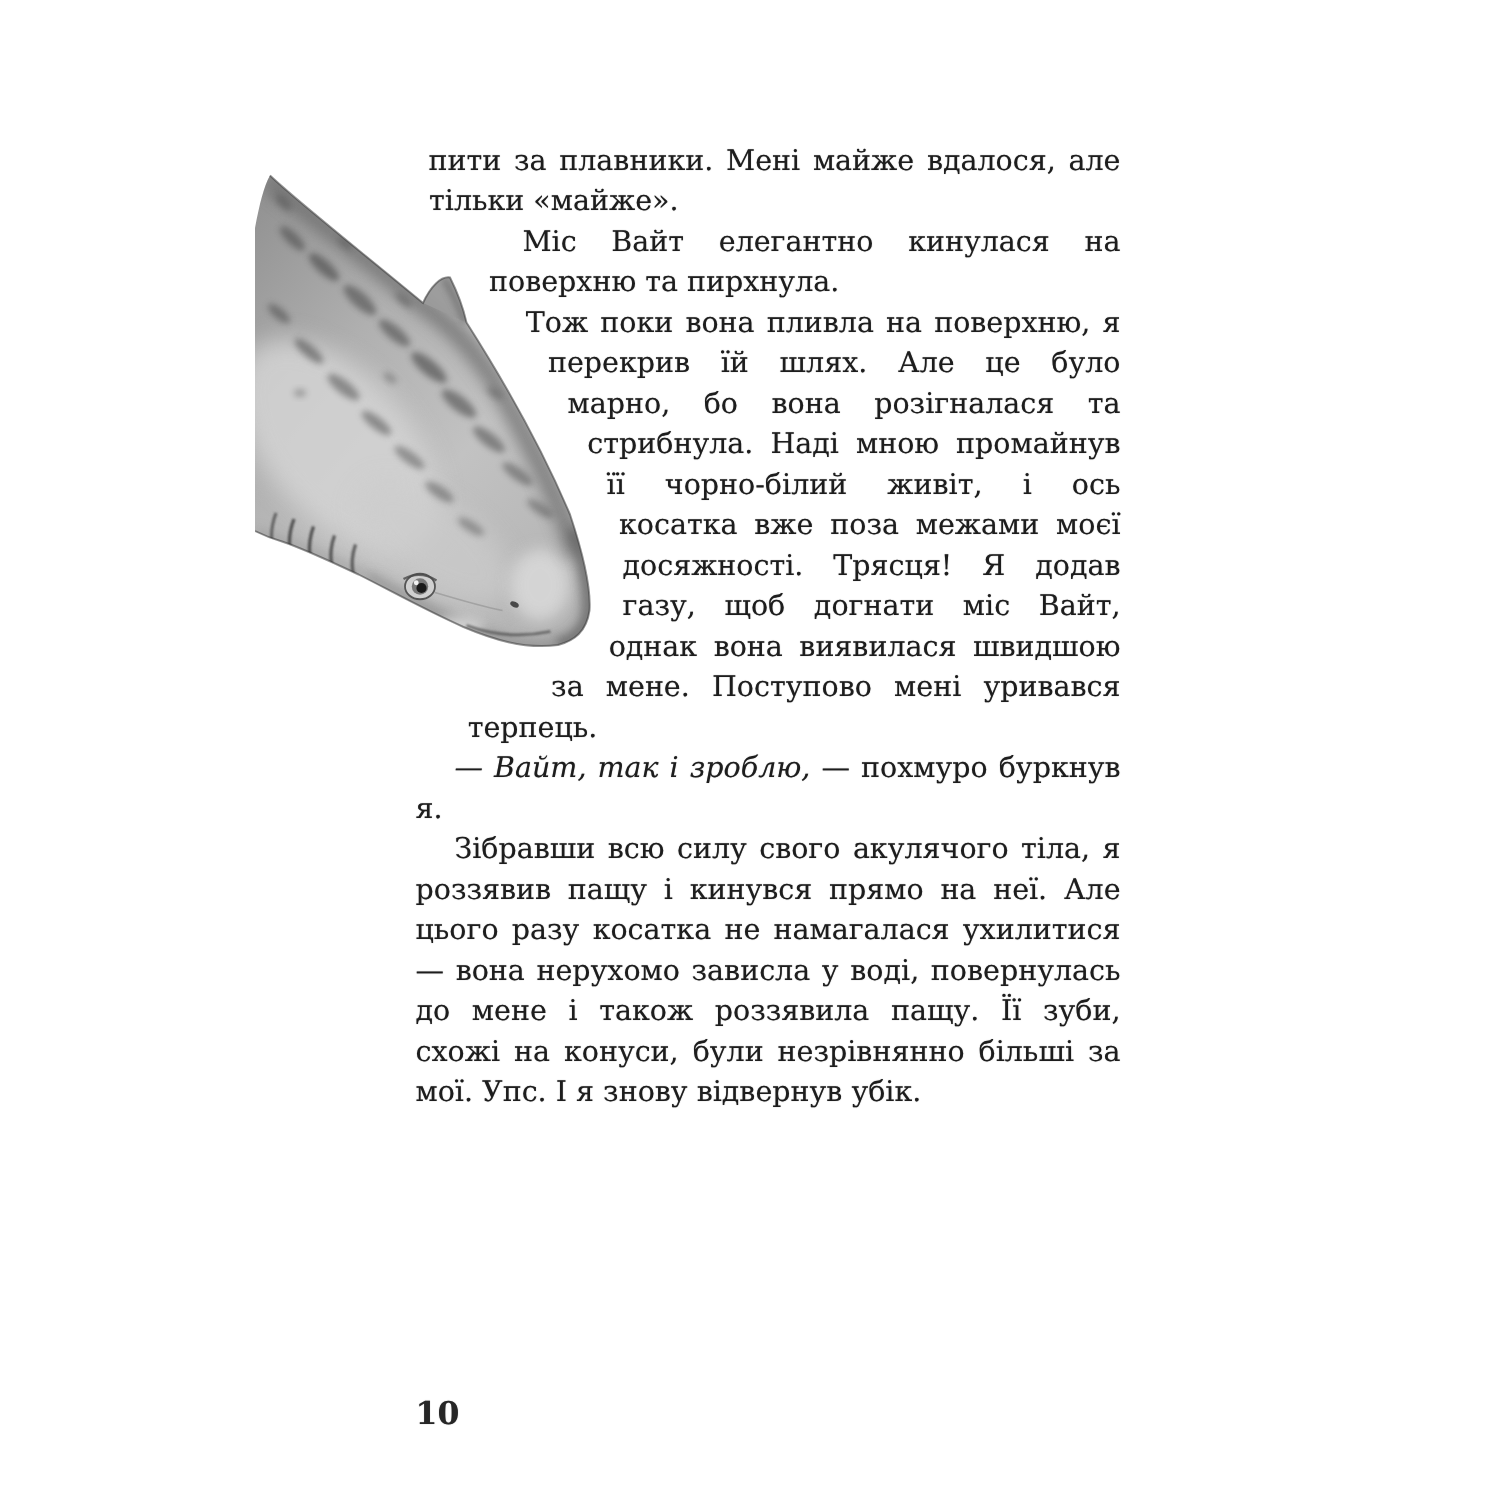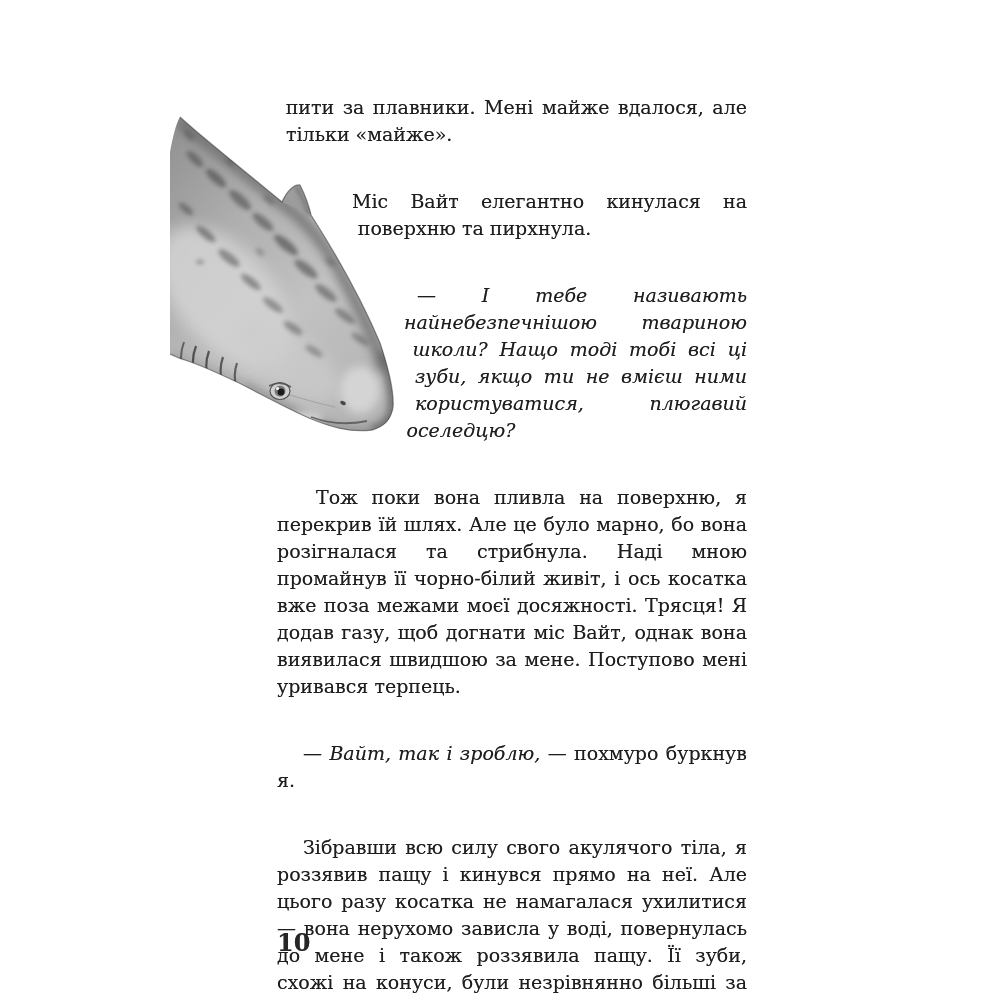--- a/index.html
+++ b/index.html
@@ -8,34 +8,34 @@
   .shark{position:absolute;left:170px;top:112px;width:228px;height:324px;}
 
   .text-col{
     position:absolute;left:277px;top:94px;width:470px;
     font-family:"DejaVu Serif","Liberation Serif",serif;
     font-size:19px;line-height:27px;color:#1d1d1d;
     text-align:justify;
     text-shadow:0 0 0.6px rgba(25,25,25,.55);
   }
   .p{margin:0;padding:0;}
-  .ind{text-indent:26px;margin-top:40px;}
+  .ind{text-indent:26px;}
   .it{font-style:italic;}
 
   
   .wrap-spacer{
     float:left;width:140px;height:392px;
     shape-outside:polygon(0px 0px,4px 30px,0px 58px,40px 80px,44px 102px,14px 112px,20px 134px,74px 146px,88px 172px,101px 200px,114px 226px,126px 252px,133px 280px,133px 310px,115px 334px,55px 362px,20px 380px,0px 392px);
     shape-margin:5px;
   }
 
   .page-number{
     position:absolute;left:277px;top:931px;
     font-family:"DejaVu Serif","Liberation Serif",serif;
-    font-weight:700;font-size:24px;line-height:1;color:#262626;
+    font-weight:700;font-size:21px;line-height:1;color:#262626;
     text-shadow:0 0 0.6px rgba(25,25,25,.5);
   }
 </style>
 </head>
 <body>
 
 <div class="screen">
 
   <svg class="shark" viewBox="0 0 228 324" xmlns="http://www.w3.org/2000/svg" aria-hidden="true">
     <defs>
@@ -129,21 +129,20 @@
     </g>
 
     <path d="M 10 5 C 28 22 66 52 112 90 C 117 79 124 72 130 73 C 135 83 139 94 141 103 C 164 139 191 186 210 231 C 219 258 224 281 223 295 C 221 309 213 315 202 318 C 179 321 158 314 139 306 C 114 295 89 281 69 271 C 52 263 30 253 18 249 C 11 247 4 244 0 242" fill="none" stroke="#3a3a3a" stroke-width="1.3" opacity="0.55"></path>
   </svg>
 
   <div class="text-col">
     <div class="wrap-spacer"></div>
 
     <p class="p">пити за плавники. Мені майже вдалося, але тільки «майже».</p>
     <p class="p ind">Міс Вайт елегантно кинулася на поверхню та пирхнула.</p>
-    <p class="p ind it">— І тебе називають найнебезпечнішою твариною школи? Нащо тоді тобі всі ці зуби, якщо ти не вмієш ними користуватися, плюгавий оселедцю?</p>
     <p class="p ind">Тож поки вона пливла на поверхню, я перекрив їй шлях. Але це було марно, бо вона розігналася та стрибнула. Наді мною промайнув її чорно-білий живіт, і ось косатка вже поза межами моєї досяжності. Трясця! Я додав газу, щоб догнати міс Вайт, однак вона виявилася швидшою за мене. Поступово мені уривався терпець.</p>
     <p class="p ind"><span class="it">— Вайт, так і зроблю,</span><span> — похмуро буркнув я.</span></p>
     <p class="p ind">Зібравши всю силу свого акулячого тіла, я роззявив пащу і кинувся прямо на неї. Але цього разу косатка не намагалася ухилитися — вона нерухомо зависла у воді, повернулась до мене і також роззявила пащу. Її зуби, схожі на конуси, були незрівнянно більші за мої. Упс. І я знову відвернув убік.</p>
 
   </div>
 
   <div class="page-number">10</div>
 </div>
 
 </body></html>

